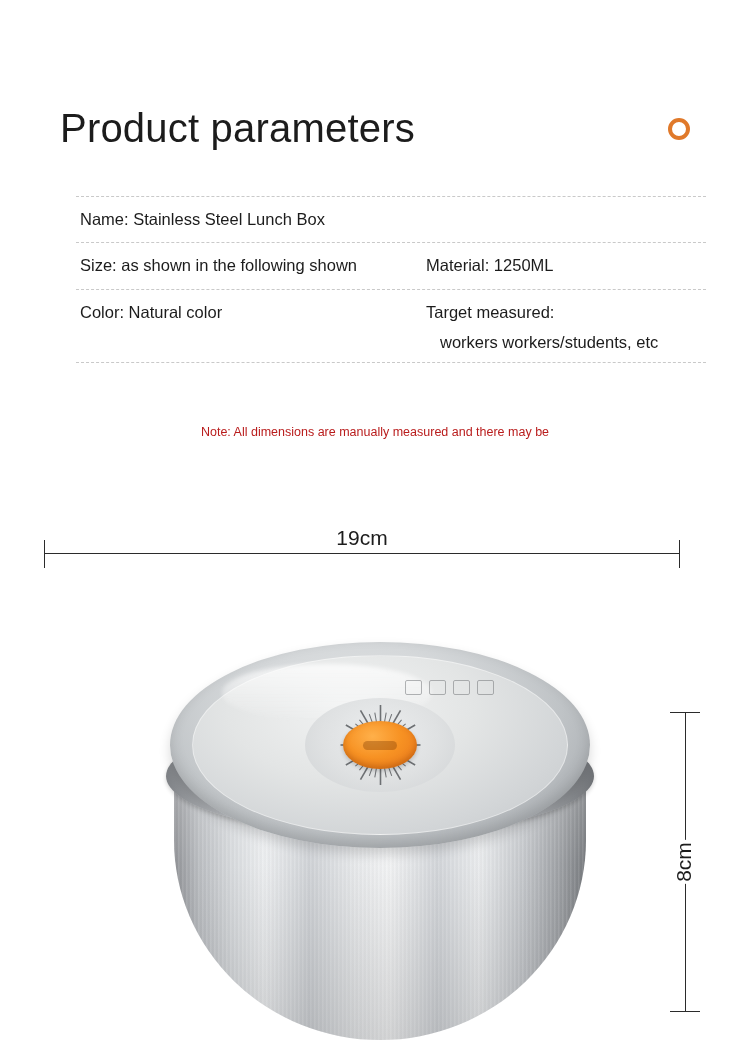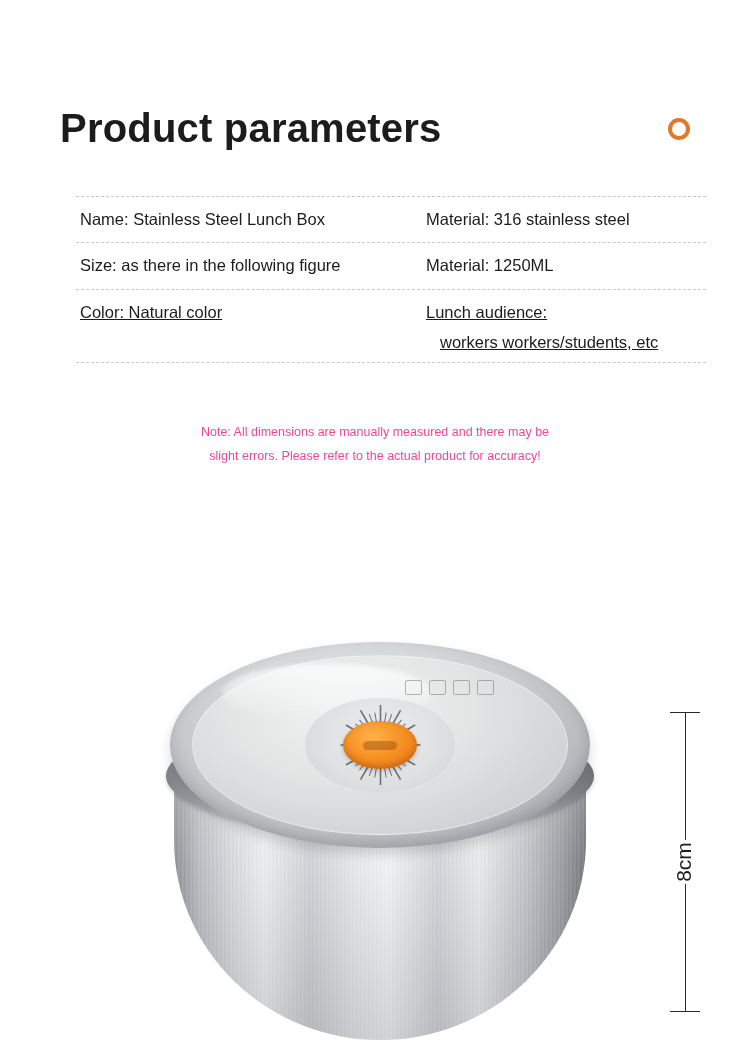--- a/index.html
+++ b/index.html
@@ -22,21 +22,21 @@
     top: 104px;
     left: 60px;
     width: 630px;
     height: 56px;
   }
   .page-title {
     position: absolute;
     left: 0;
     top: 0;
     font-size: 40px;
-    font-weight: 700;
+    font-weight: 400;
     letter-spacing: 0.2px;
     color: #1c1c1c;
     line-height: 48px;
     white-space: nowrap;
   }
   .ring-icon {
     position: absolute;
     right: 0;
     top: 14px;
     width: 22px;
@@ -68,35 +68,35 @@
     padding-top: 11px;
     box-sizing: border-box;
   }
   .spec-cell.left {
     width: 350px;
     padding-left: 4px;
   }
   .spec-cell.right {
     flex: 1;
   }
-  .spec-row.tall { min-height: 73px; text-decoration: underline; }
+  .spec-row.tall { min-height: 73px; }
   .spec-sub {
     display: block;
     padding-left: 14px;
     padding-top: 8px;
   }
 
   .note {
     position: absolute;
     left: 60px;
     top: 420px;
     width: 630px;
     text-align: center;
     font-size: 12.5px;
-    color: #ec4899;
+    color: #b91c1c;
     line-height: 24px;
   }
 
   
   .figure {
     position: absolute;
     left: 0;
     top: 500px;
     width: 750px;
     height: 561px;
@@ -332,45 +332,49 @@
 
 <div class="header">
   <div class="page-title">Product parameters</div>
   <div class="ring-icon"></div>
 </div>
 
 <div class="spec-table">
 
   <div class="spec-row">
     <div class="spec-cell left">Name: Stainless Steel Lunch Box</div>
-    <div class="spec-cell right">Material: 316 stainless steel</div>
   </div>
 
   <div class="spec-row">
-    <div class="spec-cell left">Size: as there in the following figure</div>
+    <div class="spec-cell left">Size: as shown in the following shown</div>
     <div class="spec-cell right">Material: 1250ML</div>
   </div>
 
   <div class="spec-row tall">
     <div class="spec-cell left">Color: Natural color</div>
     <div class="spec-cell right">
-      <span>Lunch audience:</span>
+      <span>Target measured:</span>
       <span class="spec-sub">workers workers/students, etc</span>
     </div>
   </div>
 
 </div>
 
 <div class="note">
   <div>Note: All dimensions are manually measured and there may be</div>
-  <div>slight errors. Please refer to the actual product for accuracy!</div>
 </div>
 
 <div class="figure">
 
+  <div class="dim-width">
+    <div class="line"></div>
+    <div class="tick-l"></div>
+    <div class="tick-r"></div>
+    <div class="label">19cm</div>
+  </div>
 
   <div class="dim-height">
     <div class="line"></div>
     <div class="tick-t"></div>
     <div class="tick-b"></div>
     <div class="label">8cm</div>
   </div>
 
   <div class="product">
     <div class="bowl-body">

